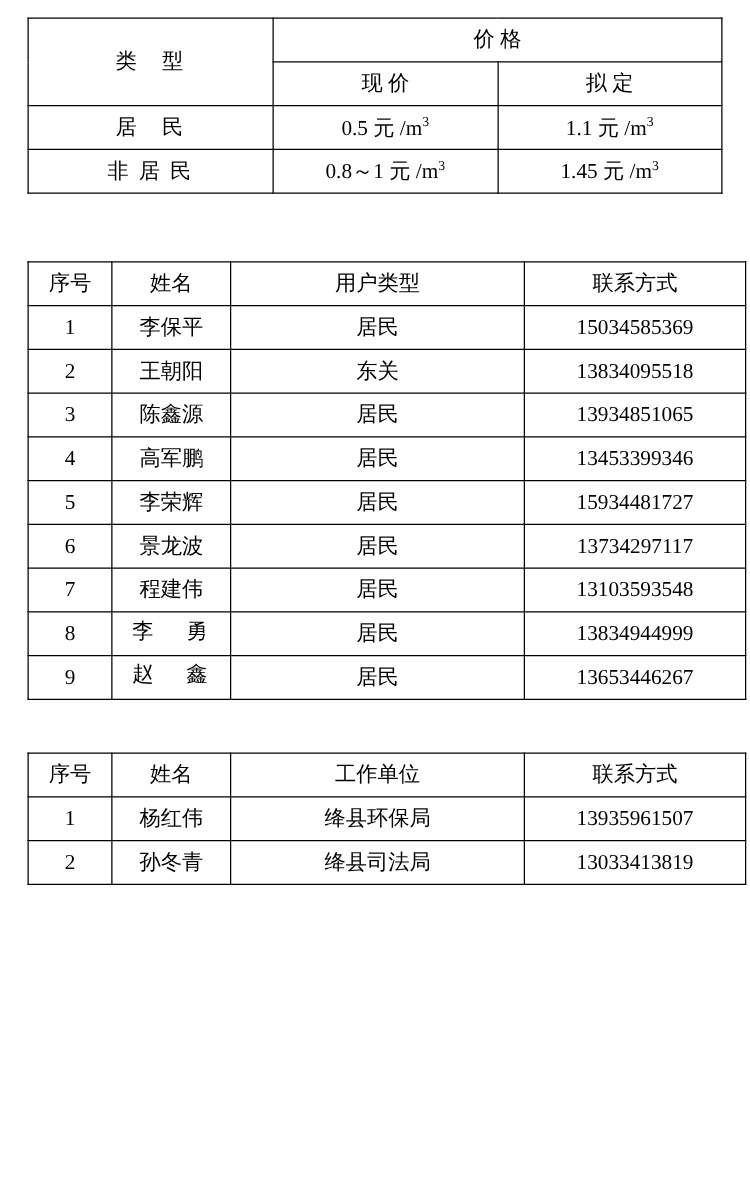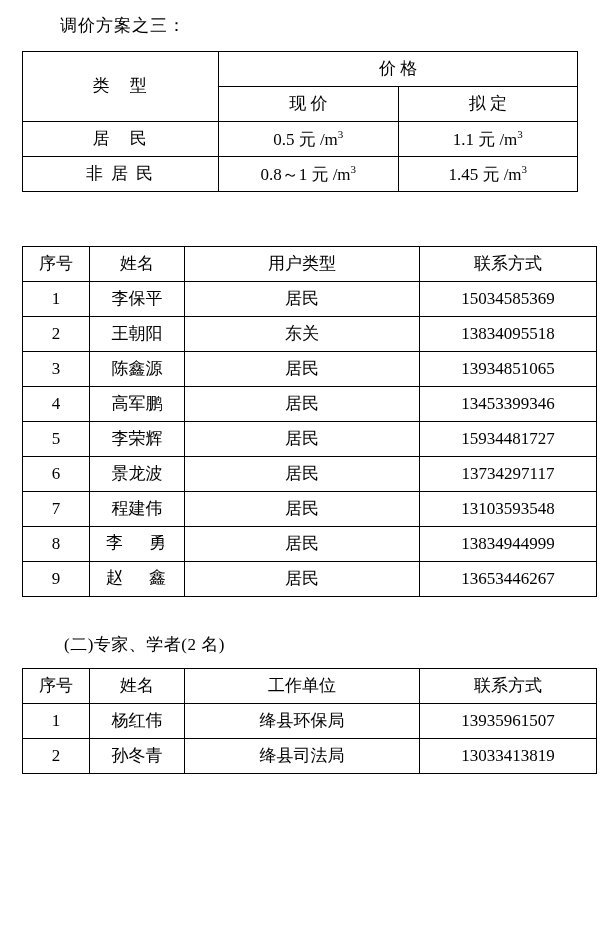--- a/index.html
+++ b/index.html
@@ -87,21 +87,20 @@
     letter-spacing: 8px;
     padding-left: 8px;
     font-family: Liberation Mono, monospace;
   }
 </style>
 </head>
 <body>
 
 <div class="page">
 
-  <div class="heading-1">调价方案之三：</div>
 
   <table class="t-price">
     <tbody>
       <tr>
         <td class="type-cell spaced" rowspan="2">类  型</td>
         <td colspan="2">价  格</td>
       </tr>
       <tr>
         <td>现  价</td>
         <td>拟  定</td>
@@ -182,21 +181,20 @@
         <td>9</td>
         <td class="name-spaced">赵 鑫</td>
         <td>居民</td>
         <td>13653446267</td>
       </tr>
     </tbody>
   </table>
 
   <div class="gap-c"></div>
 
-  <div class="sub-title">(二)专家、学者(2 名)</div>
 
   <table class="t-people">
     <tbody>
       <tr>
         <td class="col-no">序号</td>
         <td class="col-name">姓名</td>
         <td class="col-type">工作单位</td>
         <td class="col-phone">联系方式</td>
       </tr>
       <tr>

